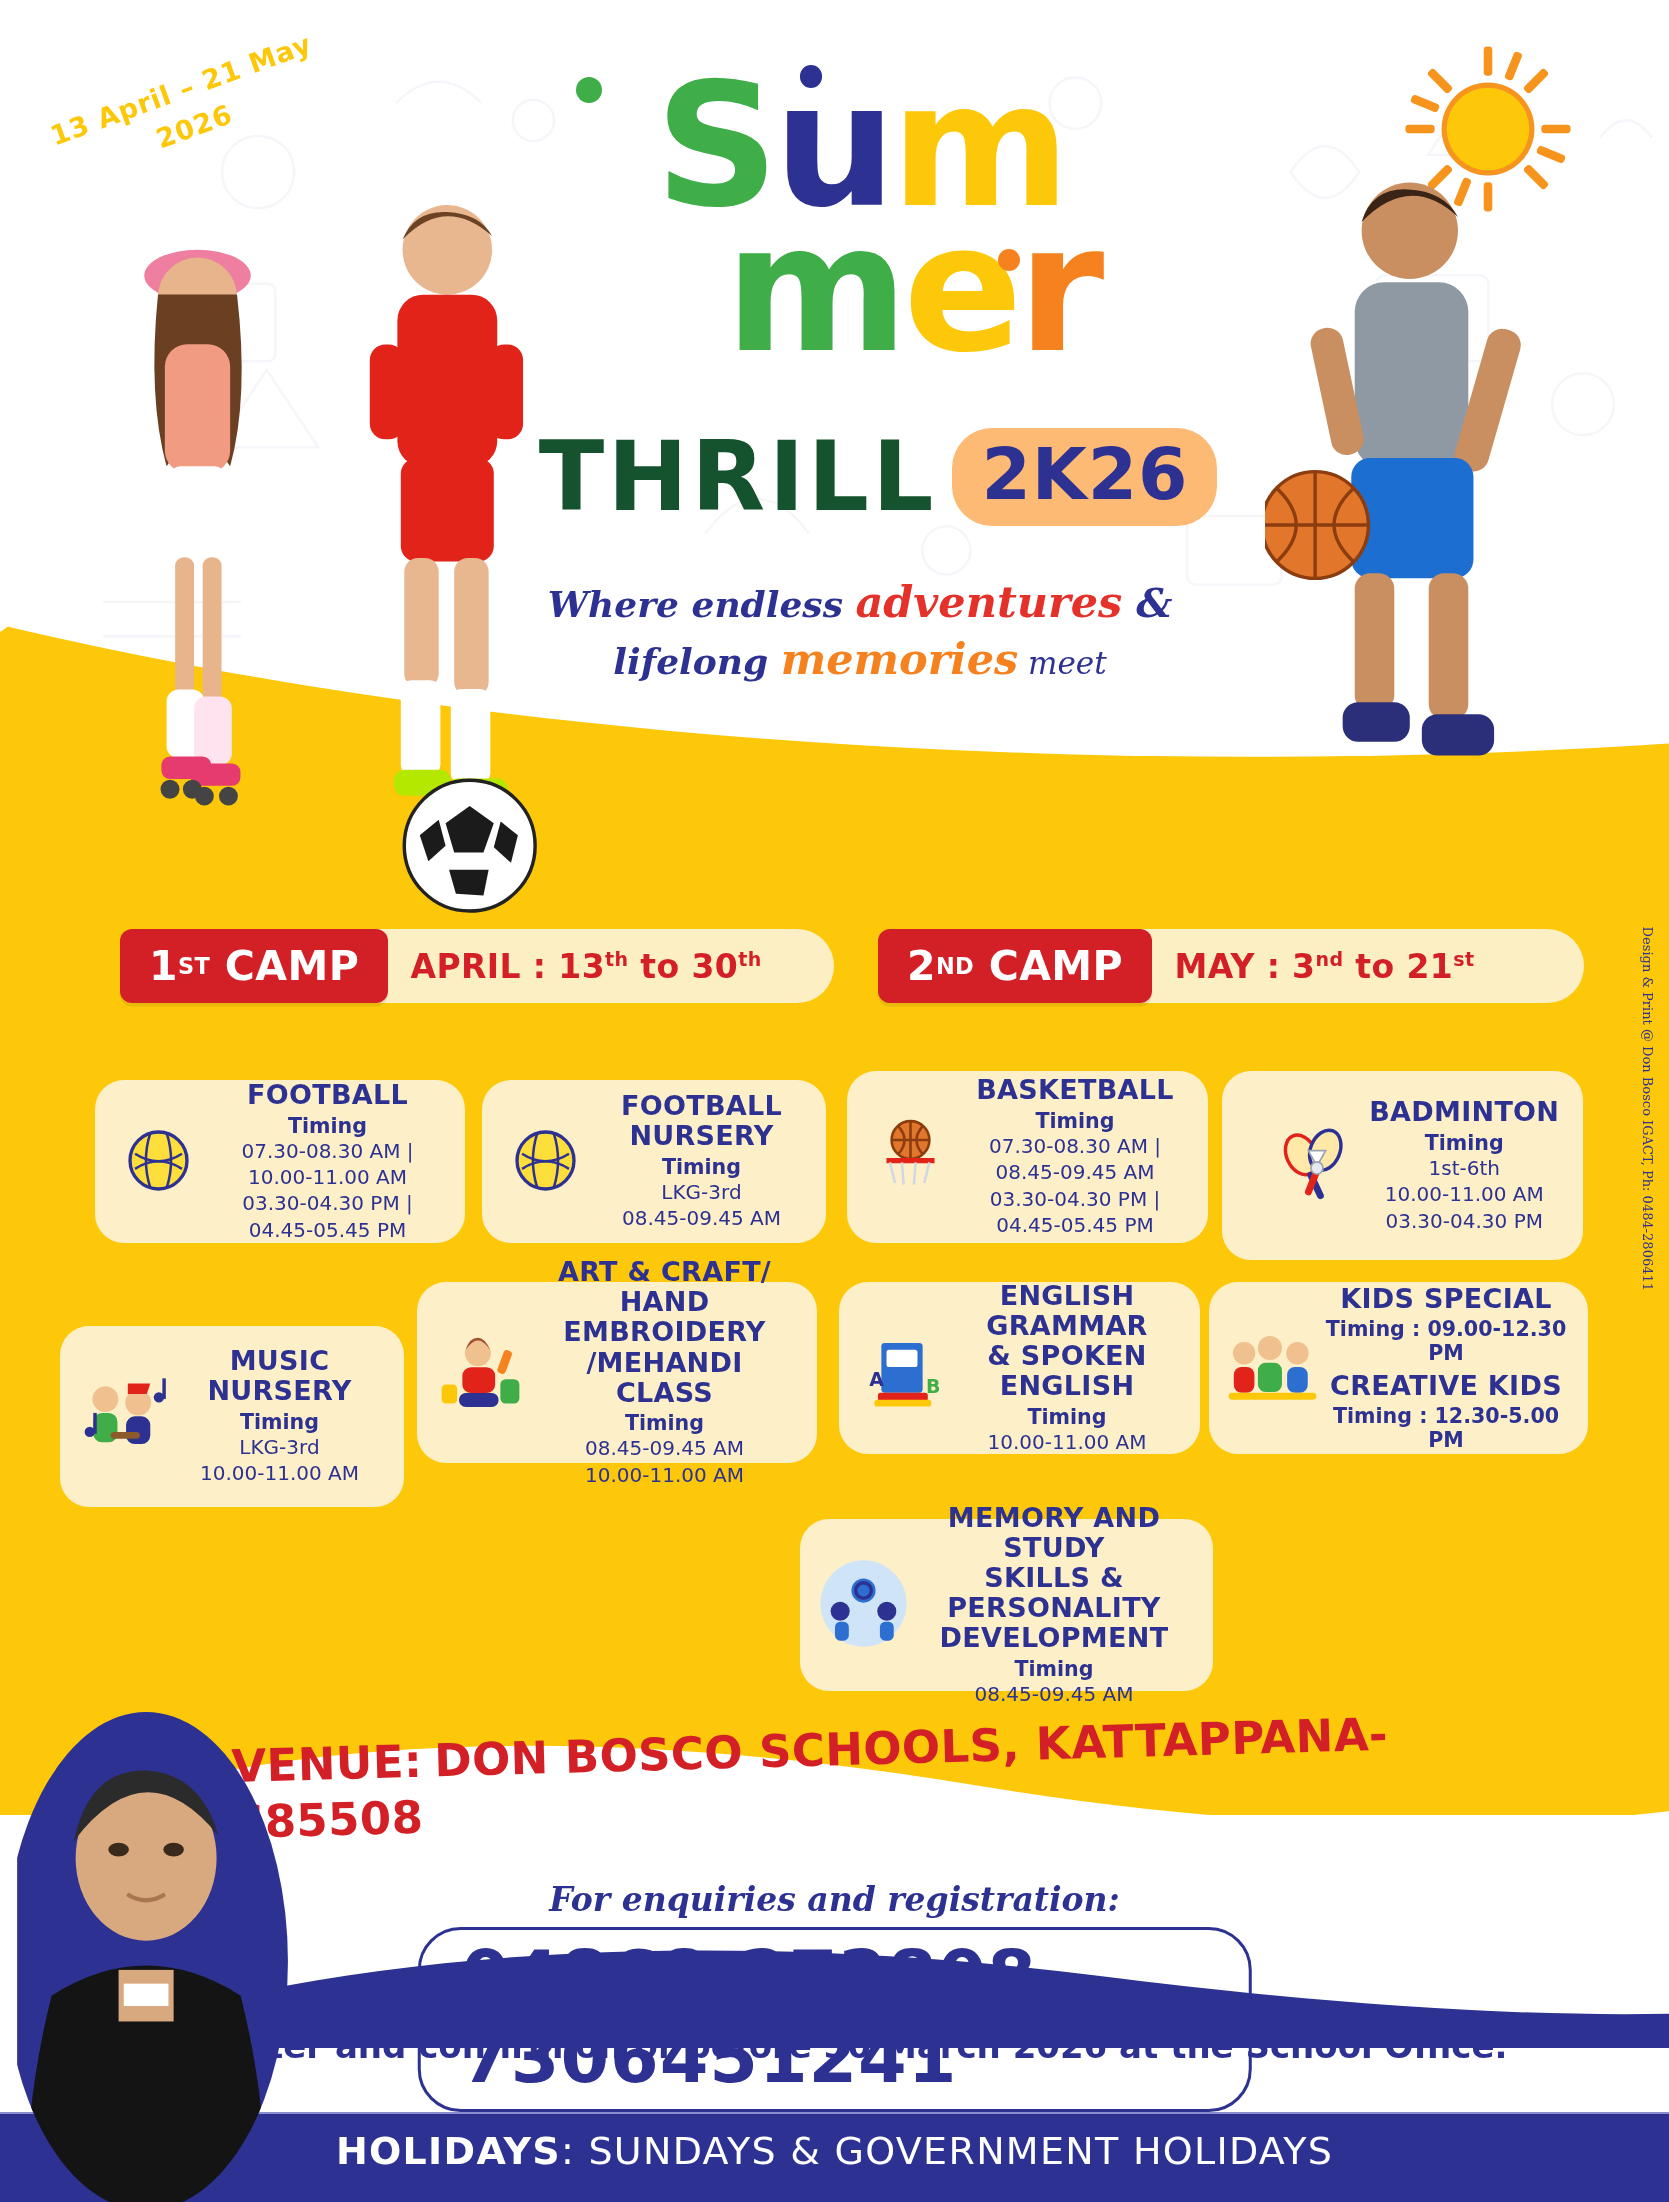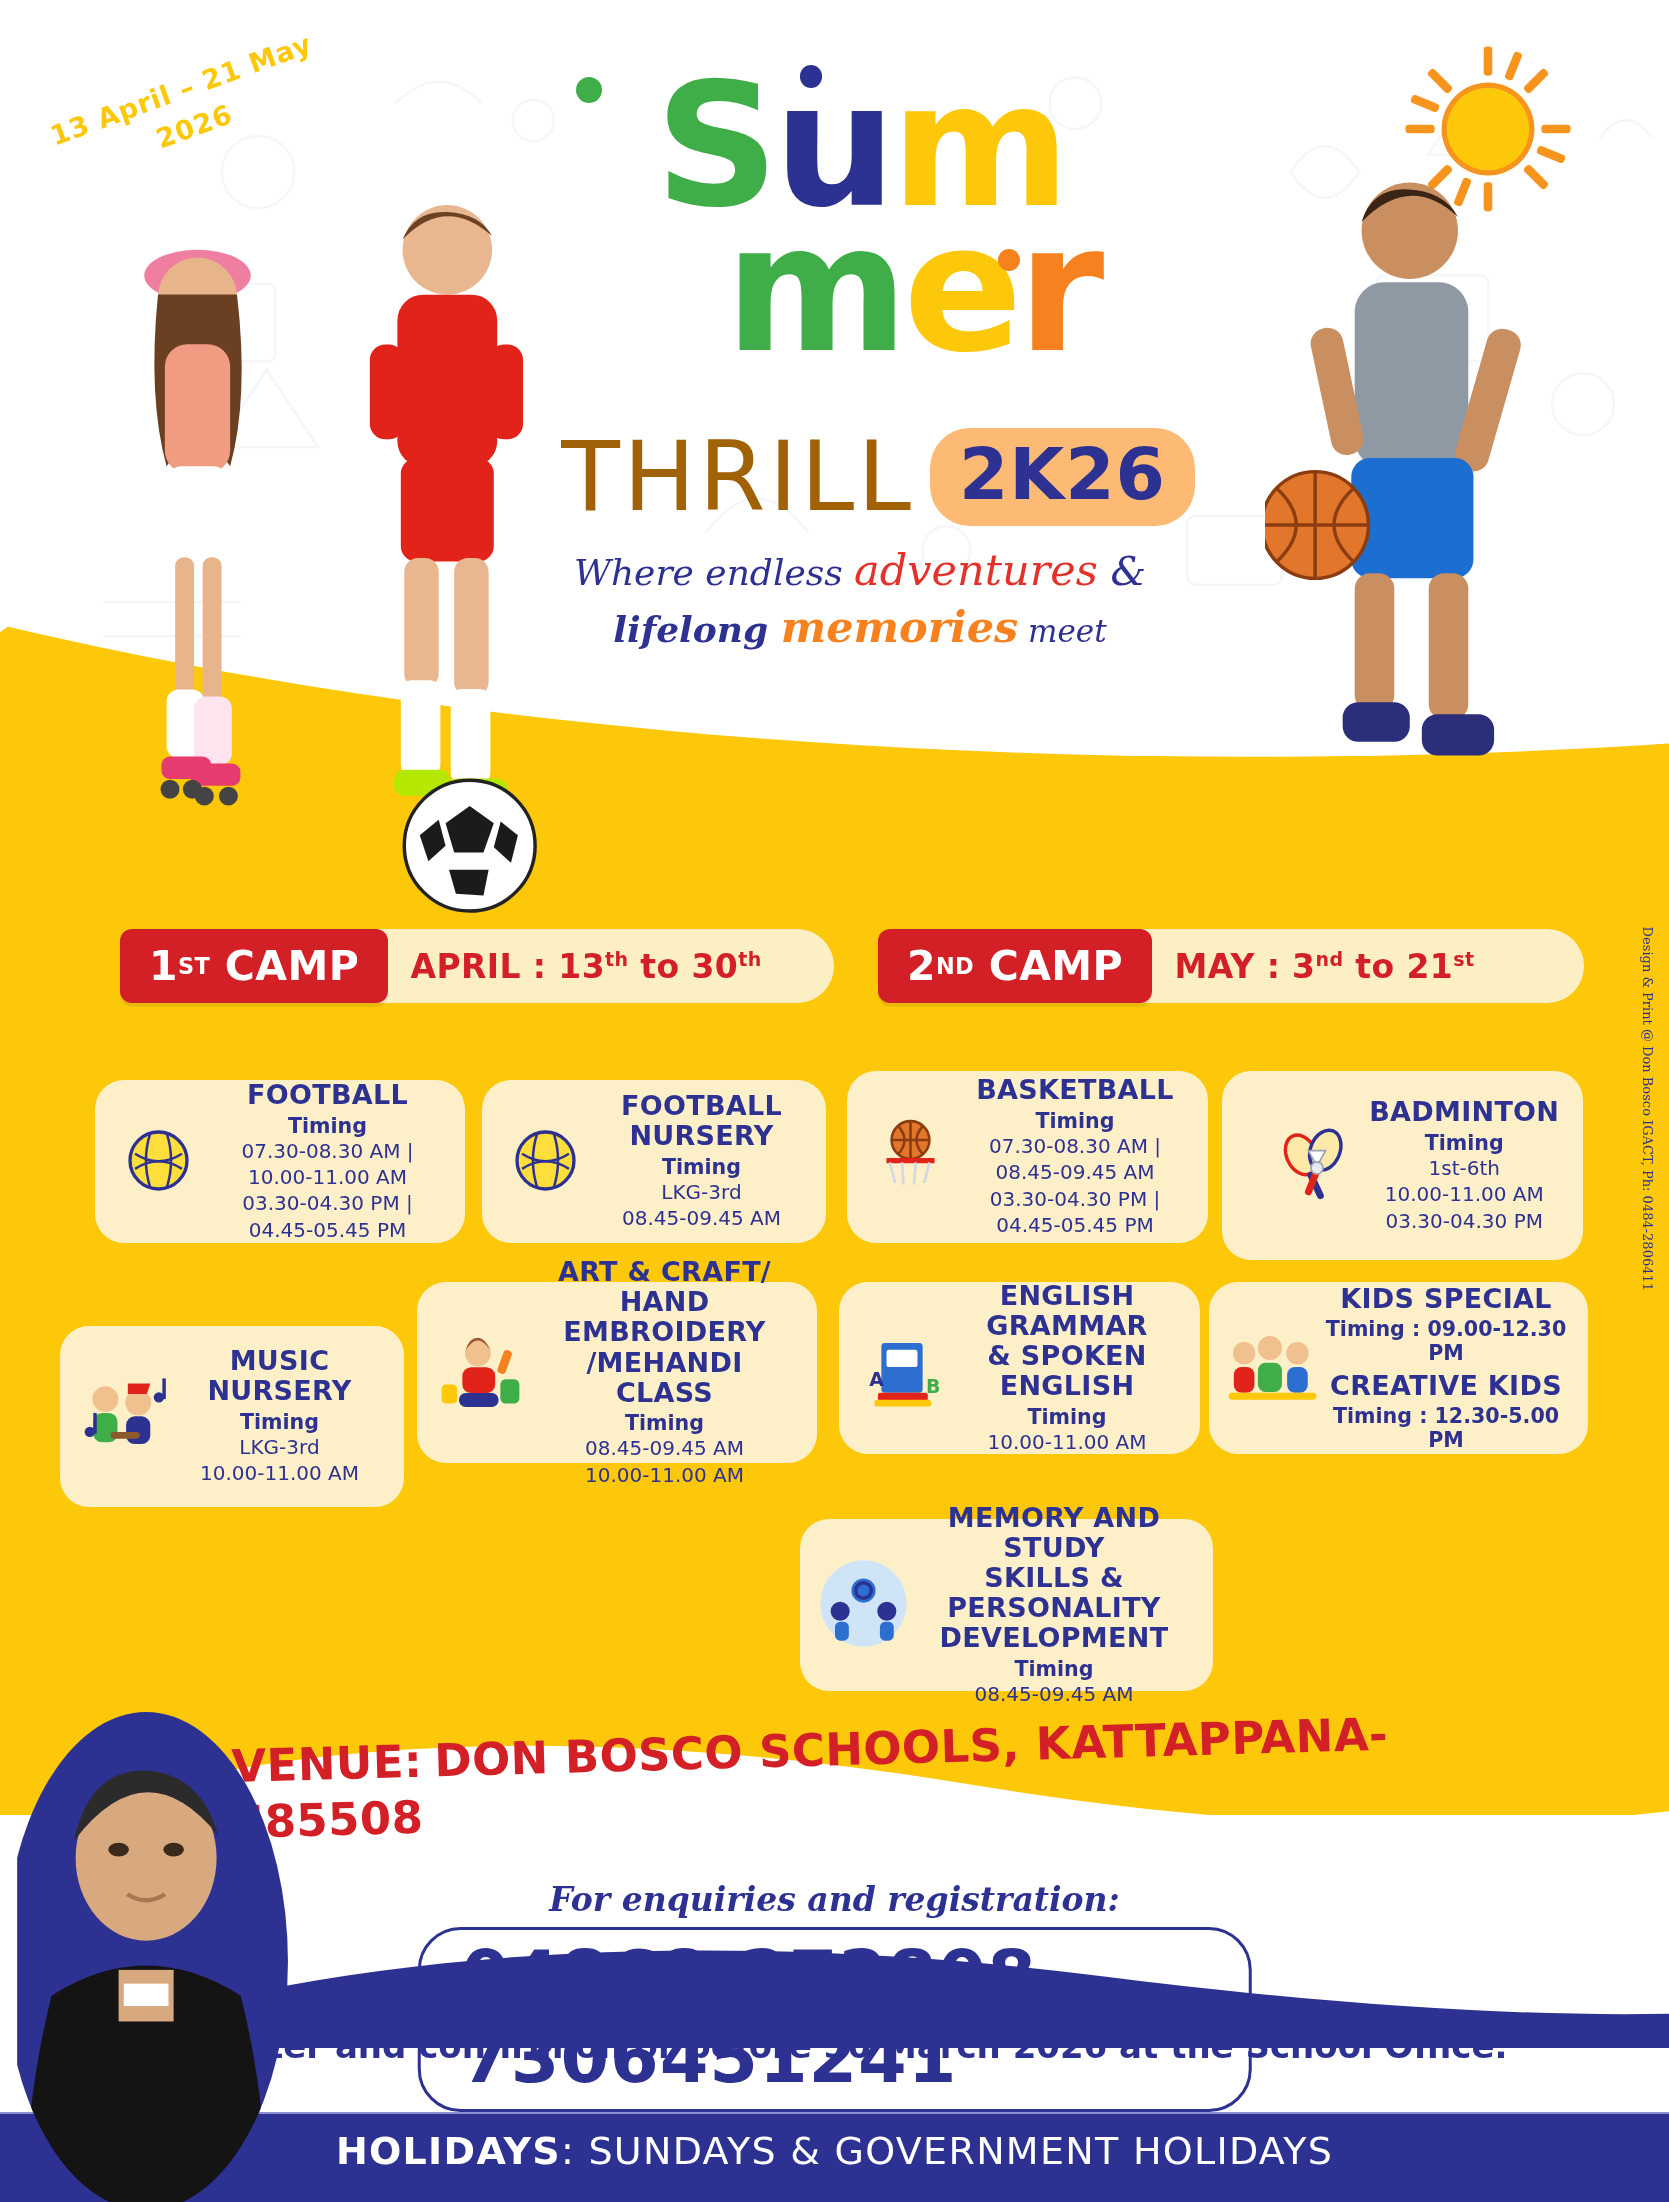--- a/index.html
+++ b/index.html
@@ -102,40 +102,40 @@
   .dot-green { position:absolute; width:26px;height:26px;border-radius:50%;background:#3fae49; }
   .dot-blue  { position:absolute; width:22.4px;height:22.4px;border-radius:50%;background:#2d3192; }
   .dot-orange{ position:absolute; width:22.4px;height:22.4px;border-radius:50%;background:#f5821f; }
 
   .thrill-row {
     position: absolute; left: 0; top: 361px; width: 100%;
     display: flex; align-items: center; justify-content: center; gap: 15.5px;
   }
   .thrill-text {
     font-family: "DejaVu Sans", sans-serif;
-    font-size: 96px; font-weight: 400; color: #a16207;
+    font-size: 96px; font-weight: 700; color: #14532d;
     letter-spacing: 3.4px;
     margin-left: 36px;
   }
   .thrill-badge {
     background: #fdba74; color: #2d3192;
     font-family: "DejaVu Sans", sans-serif;
     font-size: 71px; font-weight: 700;
     padding: 5.2px 29px 10.3px; border-radius: 40px;
     letter-spacing: 0.9px;
   }
   .tagline {
     position: absolute; left: 0; top: 482px; width: 100%;
     text-align: center;
     font-family: "DejaVu Serif", serif;
     font-style: italic;
     color: #2d3192;
     line-height: 1.32;
   }
-  .tag1 { font-size: 36px; font-weight: 400; }
+  .tag1 { font-size: 36px; font-weight: 700; margin-top: 32px; }
   .tag2 { font-size: 36px; font-weight: 700; }
   .tag-red { color: #e4322b; font-size: 43px; }
   .tag-orange { color: #f5821f; font-size: 43px; }
   .tag-amp { color: #2d3192; font-size: 40px; }
   .tag-small { font-size: 31px; font-weight: 400; }
 
   
   .sun {
     position: absolute; right: 95px; top: 43px;
     width: 172px; height: 172px; z-index: 5;

